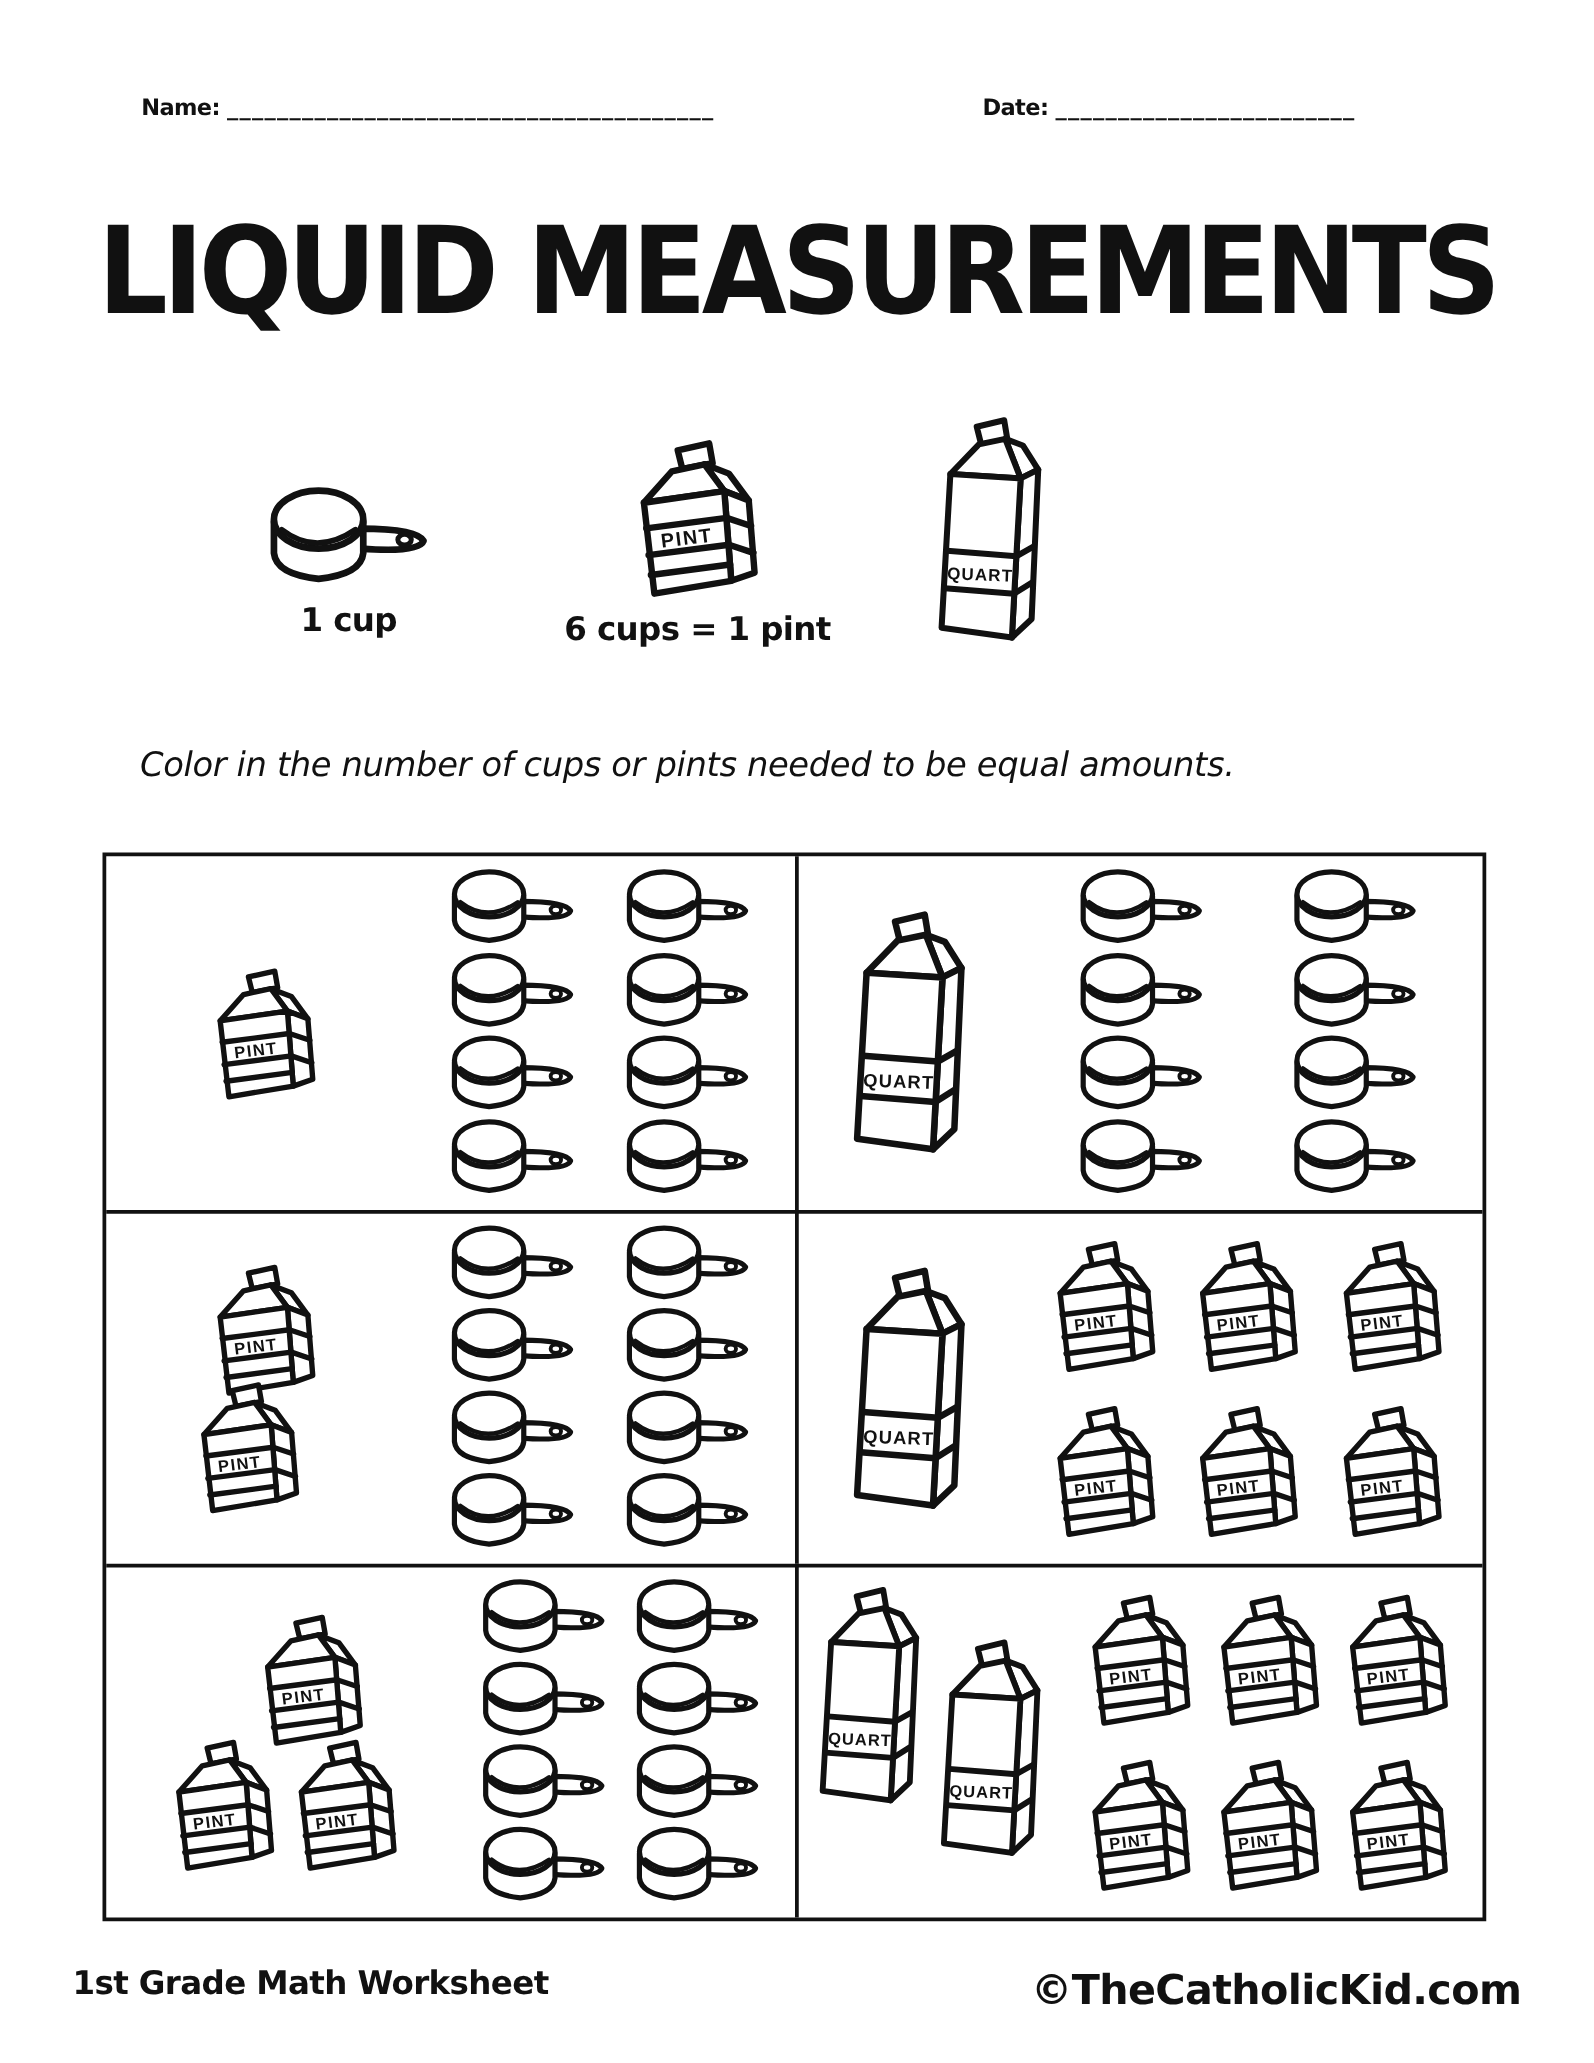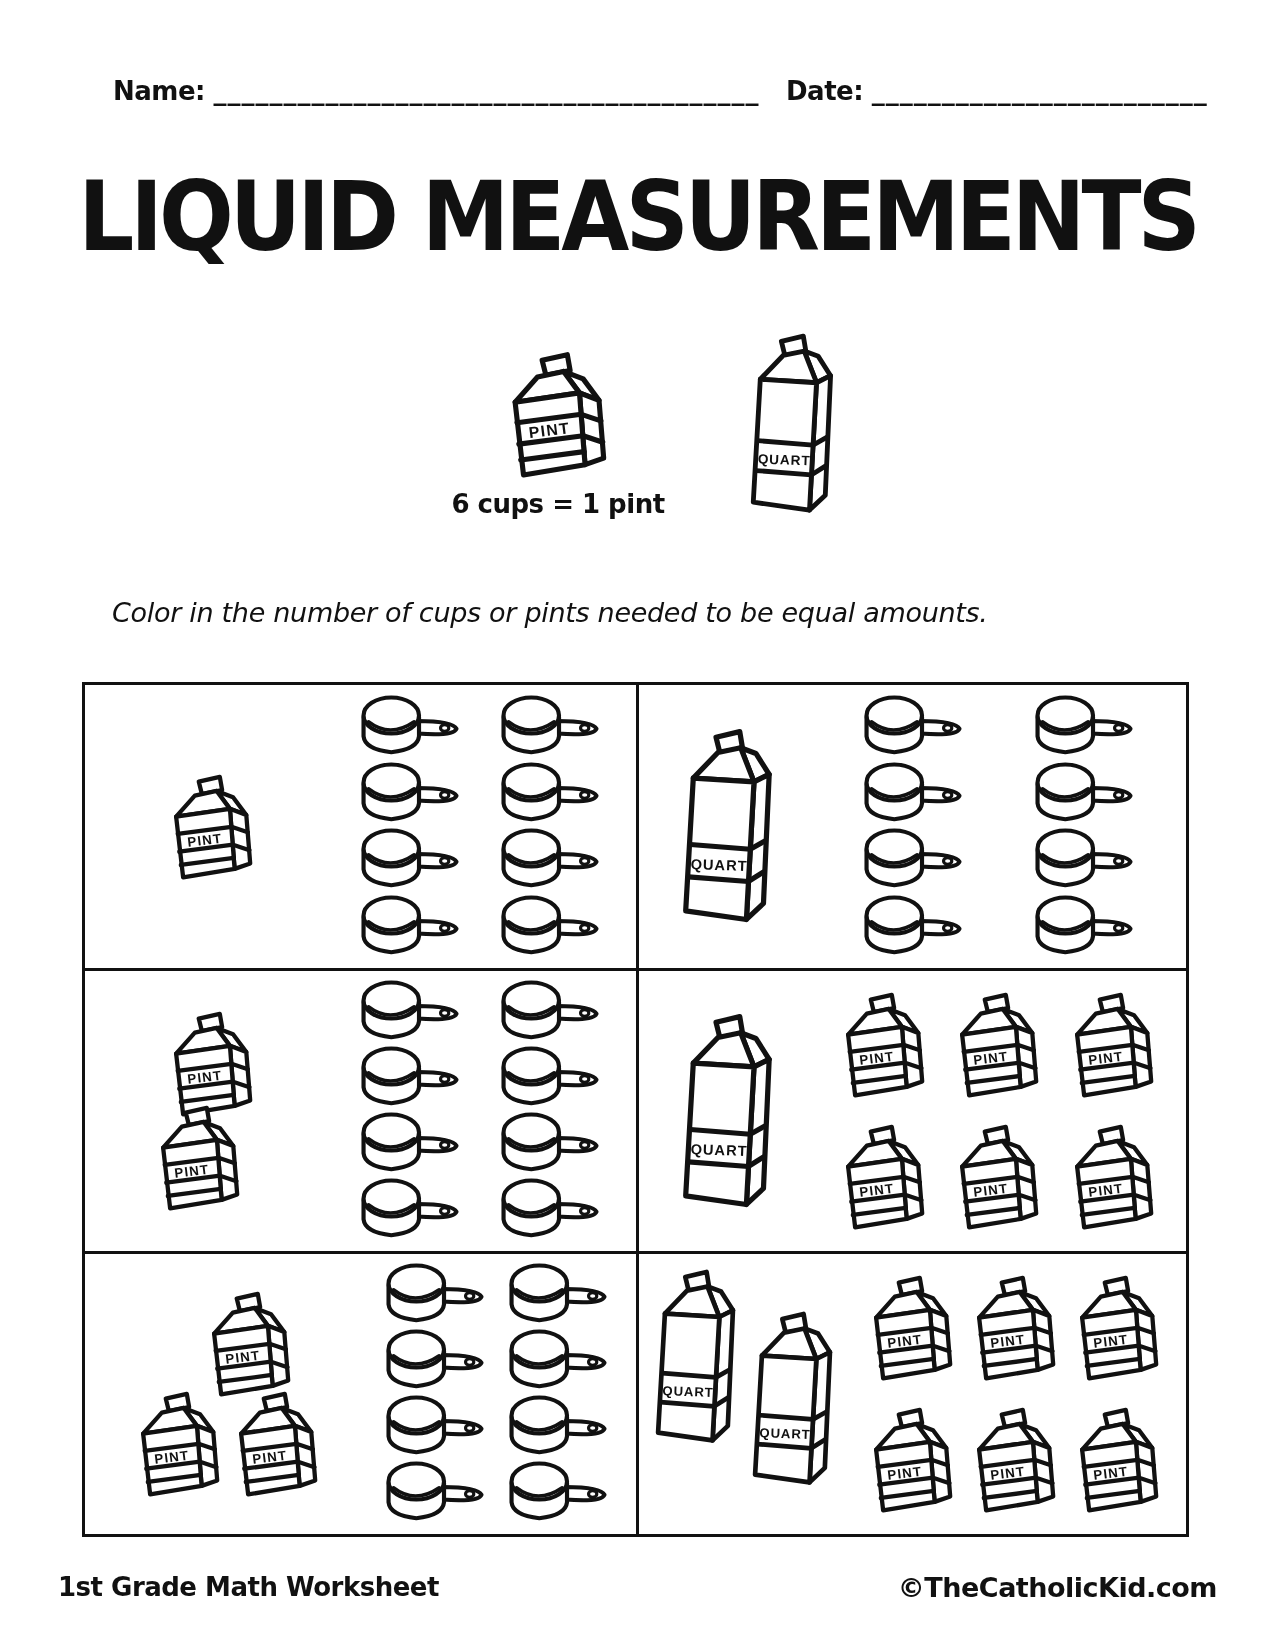--- a/index.html
+++ b/index.html
@@ -1,19 +1,19 @@
 <!DOCTYPE html>
 <html><head>
 <meta charset="utf-8">
 <style>
   html,body{margin:0;padding:0;background:#e8e8e8;}
   .page{position:relative;width:1275px;height:1650px;background:#fff;margin:0 auto;
         font-family:"DejaVu Sans","Liberation Sans",sans-serif;color:#111;overflow:hidden;}
   
-  .hdr-item{position:absolute;white-space:nowrap;font-size:26px;font-weight:bold;letter-spacing:-.5px;}
+  .hdr-item{position:absolute;white-space:nowrap;font-size:18px;font-weight:bold;letter-spacing:-.5px;}
   .hdr-item .line{font-weight:bold;letter-spacing:1px;}
   
   .title{position:absolute;top:160px;left:0;width:100%;text-align:center;margin:0;
          font-size:88px;font-weight:bold;letter-spacing:-4px;
          transform:scaleY(1.1);transform-origin:center top;white-space:nowrap;}
   
   .leg-item{position:absolute;display:flex;flex-direction:column;align-items:center;}
   #leg-cup{left:204px;top:388px;width:150px;}
   #leg-pint{left:498px;top:350px;width:120px;}
   #leg-quart{left:744px;top:330px;width:104px;}
@@ -47,38 +47,52 @@
   .icon-cup svg{width:104px;}
   .icon-pint svg{width:92px;}
   .icon-quart svg{height:203px;}
   .zl-quart-pair .icon-quart svg{height:182px;}
   #leg-cup .icon-cup svg{width:134px;}
   #leg-pint .icon-pint svg{width:110px;}
   #leg-quart .icon-quart svg{height:188px;}
   .svg-label{font-family:"Liberation Sans",sans-serif;font-weight:bold;fill:#111;stroke:none;}
   
   .footer-left{position:absolute;left:58px;top:1572px;font-size:26px;font-weight:bold;letter-spacing:-.5px;text-align:right;}
-  .footer-right{position:absolute;right:58px;top:1572px;font-size:27px;font-weight:bold;letter-spacing:-.5px;margin-left:40px;}
+  .footer-right{position:absolute;right:58px;top:1572px;font-size:33px;font-weight:bold;letter-spacing:-.5px;margin-left:40px;}
 </style>
 </head>
 <body>
 
 <div class="page">
 
   <div class="hdr-item" style="left:113px;top:76px;">
     <span>Name:</span>
     <span class="line">_______________________________________</span>
   </div>
   <div class="hdr-item" style="left:786px;top:76px;">
     <span>Date:</span>
     <span class="line">________________________</span>
   </div>
 
   <h1 class="title">LIQUID MEASUREMENTS</h1>
 
+  <div class="leg-item" id="leg-cup">
+    <span><span class="icon icon-cup">
+  <svg viewBox="0 0 150 94" xmlns="http://www.w3.org/2000/svg">
+    <g stroke="#111" stroke-width="6" fill="#fff" stroke-linecap="round" stroke-linejoin="round">
+      <path d="M86,39 Q136,39 142,50 Q138,61 86,57 Z"></path>
+      <ellipse cx="125" cy="49" rx="6" ry="4.8" stroke-width="4.5"></ellipse>
+      <path d="M8,33 L8,61 Q10,80 48,84 Q86,80 88,61 L88,33 Z"></path>
+      <ellipse cx="48" cy="31" rx="40" ry="26"></ellipse>
+      <path d="M15,40 Q46,64 81,40" fill="none" stroke-width="5"></path>
+    </g>
+  </svg>
+</span></span>
+    <div class="cap">1 cup</div>
+  </div>
 
   <div class="leg-item" id="leg-pint">
     <span><span class="icon icon-pint">
   <svg viewBox="0 0 118 138" xmlns="http://www.w3.org/2000/svg">
     <g stroke="#111" stroke-width="5.5" fill="#fff" stroke-linejoin="round" stroke-linecap="round">
       <polygon points="42,11 69,5 72,22 46,27"></polygon>
       <polygon points="65,23 86,31 103,54 82,46"></polygon>
       <polygon points="13,56 37,29 65,23 82,46"></polygon>
       <polygon points="82,46 103,54 108,116 88,123"></polygon>
       <polygon points="13,56 82,46 88,123 22,134"></polygon>

